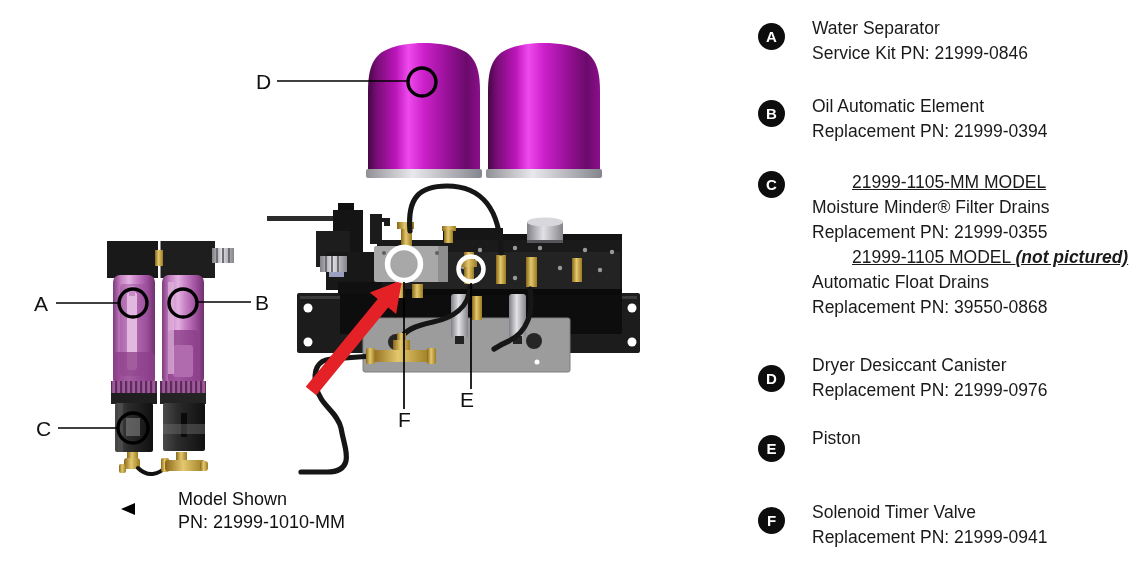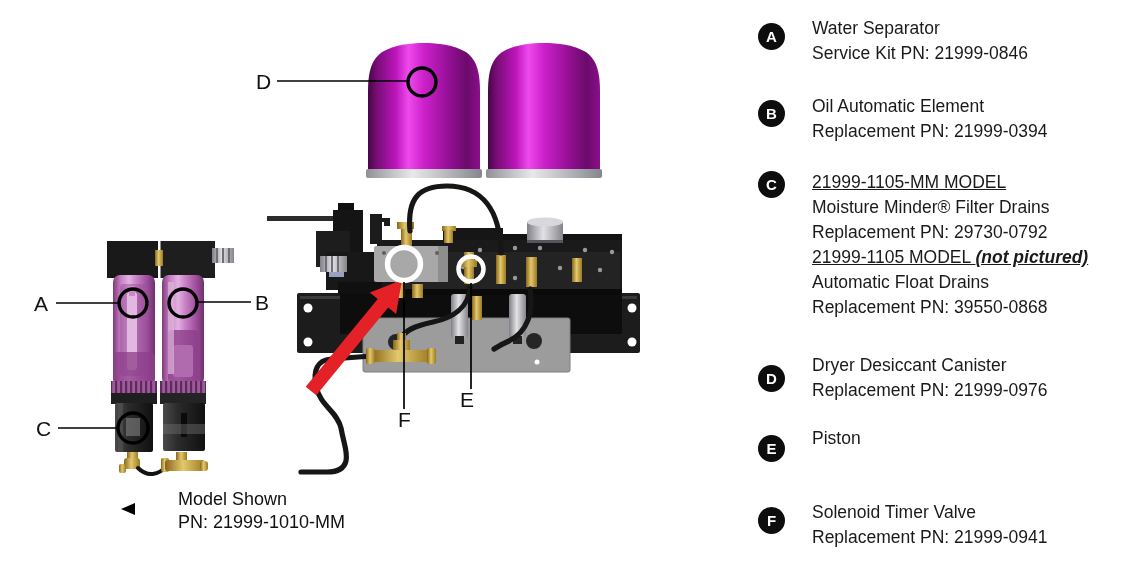--- a/index.html
+++ b/index.html
@@ -18,21 +18,21 @@
     position:absolute; left:18px; width:27px; height:27px; border-radius:50%;
     background:#0d0d0d; color:#ffffff; font-weight:bold; font-size:15px;
     display:flex; align-items:center; justify-content:center; letter-spacing:0;
   }
   .li-a { top:16px; }  .li-a .badge { top:7px; }
   .li-b { top:94px; }  .li-b .badge { top:6px; }
   .li-c { top:170px; } .li-c .badge { top:1px; }
   .li-d { top:353px; } .li-d .badge { top:12px; }
   .li-e { top:426px; } .li-e .badge { top:9px; }
   .li-f { top:500px; } .li-f .badge { top:7px; }
-  .li u { text-decoration:underline; }
+  .li u { text-decoration:underline;margin-left:40px; }
   .li i { font-style:italic;font-weight:bold; }
 </style>
 </head>
 <body>
 
 <div class="screen">
 
   <svg class="diagram-svg" width="740" height="569" viewBox="0 0 740 569">
     <defs>
       <linearGradient id="canG" x1="0" y1="0" x2="1" y2="0">
@@ -297,21 +297,21 @@
         <div>Oil Automatic Element</div>
         <div>Replacement PN: 21999-0394</div>
       </div>
     </div>
 
     <div class="li li-c">
       <div class="badge">C</div>
       <div class="txt">
         <div><u>21999-1105-MM MODEL</u></div>
         <div>Moisture Minder® Filter Drains</div>
-        <div>Replacement PN: 29730-0792</div>
+        <div>Replacement PN: 21999-0355</div>
         <div><u><span>21999-1105 MODEL </span><i>(not pictured)</i></u></div>
         <div>Automatic Float Drains</div>
         <div>Replacement PN: 39550-0868</div>
       </div>
     </div>
 
     <div class="li li-d">
       <div class="badge">D</div>
       <div class="txt">
         <div>Dryer Desiccant Canister</div>

